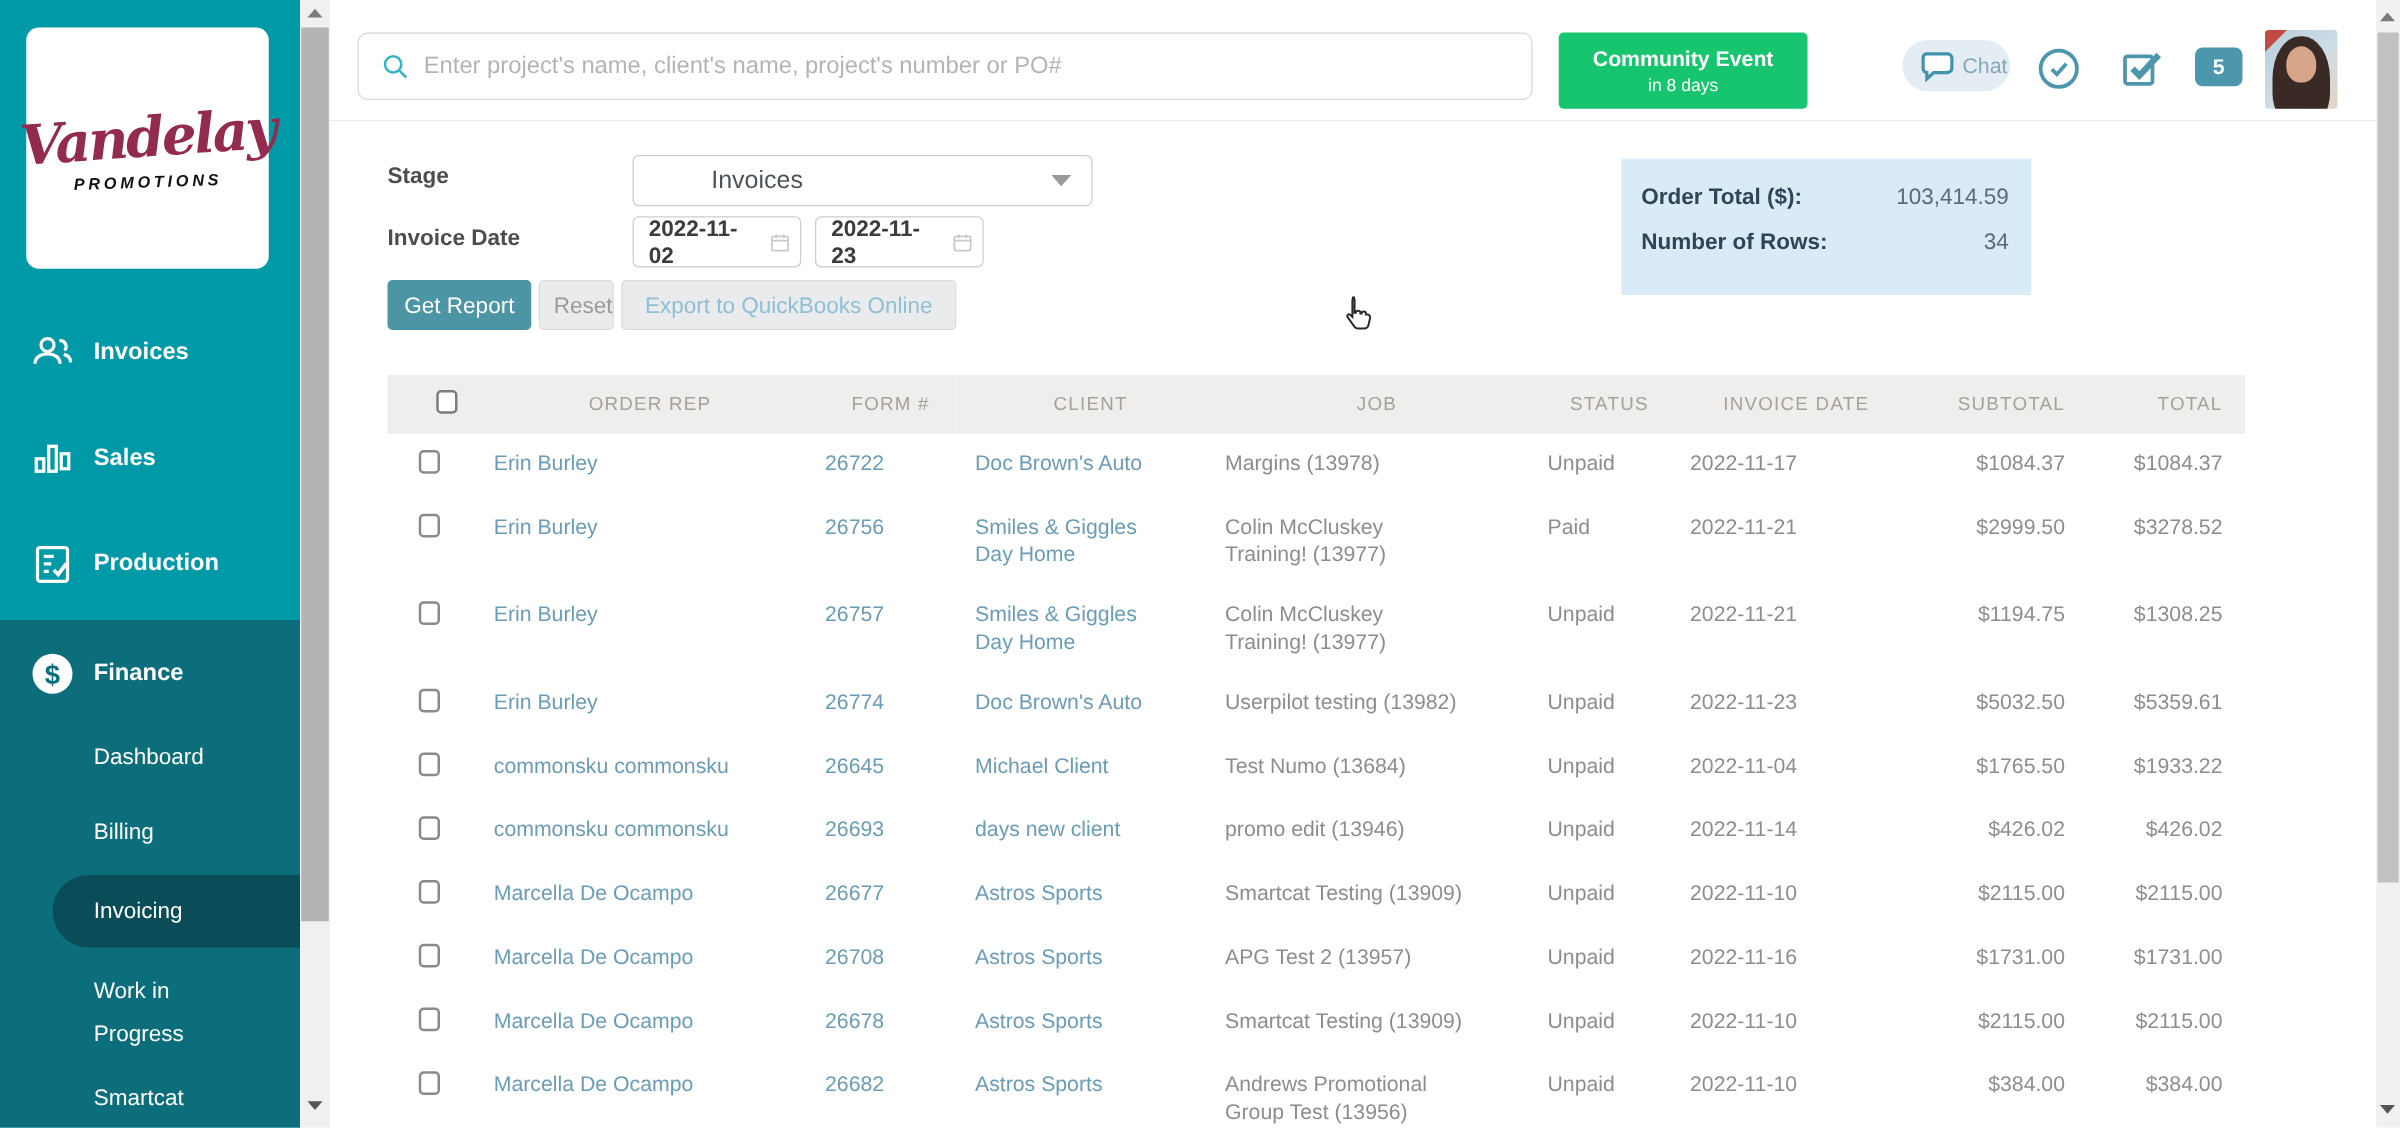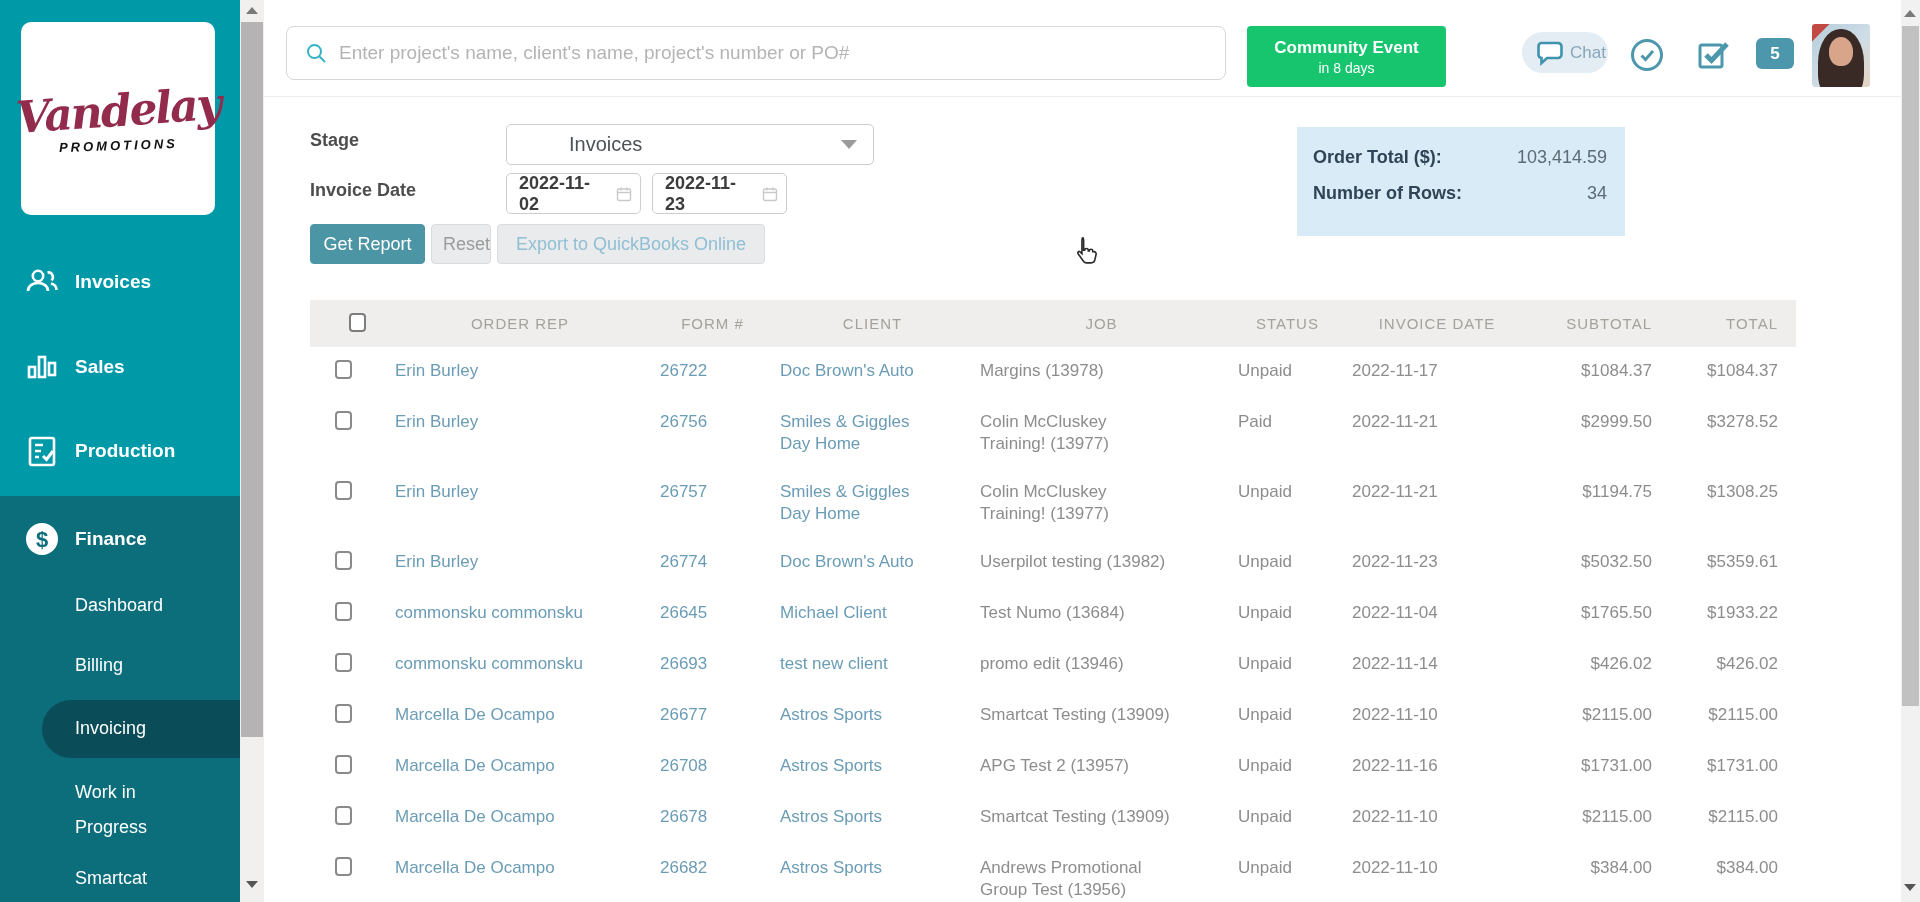--- a/index.html
+++ b/index.html
@@ -348,21 +348,21 @@
             <td class="col-job">Test Numo (13684)</td>
             <td class="col-status">Unpaid</td>
             <td class="col-date">2022-11-04</td>
             <td class="col-subtotal right">$1765.50</td>
             <td class="col-total right">$1933.22</td>
           </tr>
           <tr>
             <td class="col-check"><span class="cbx"></span></td>
             <td class="col-rep"><a class="tlink">commonsku commonsku</a></td>
             <td class="col-form"><a class="tlink">26693</a></td>
-            <td class="col-client"><a class="tlink">test new client</a></td>
+            <td class="col-client"><a class="tlink">days new client</a></td>
             <td class="col-job">promo edit (13946)</td>
             <td class="col-status">Unpaid</td>
             <td class="col-date">2022-11-14</td>
             <td class="col-subtotal right">$426.02</td>
             <td class="col-total right">$426.02</td>
           </tr>
           <tr>
             <td class="col-check"><span class="cbx"></span></td>
             <td class="col-rep"><a class="tlink">Marcella De Ocampo</a></td>
             <td class="col-form"><a class="tlink">26677</a></td>

